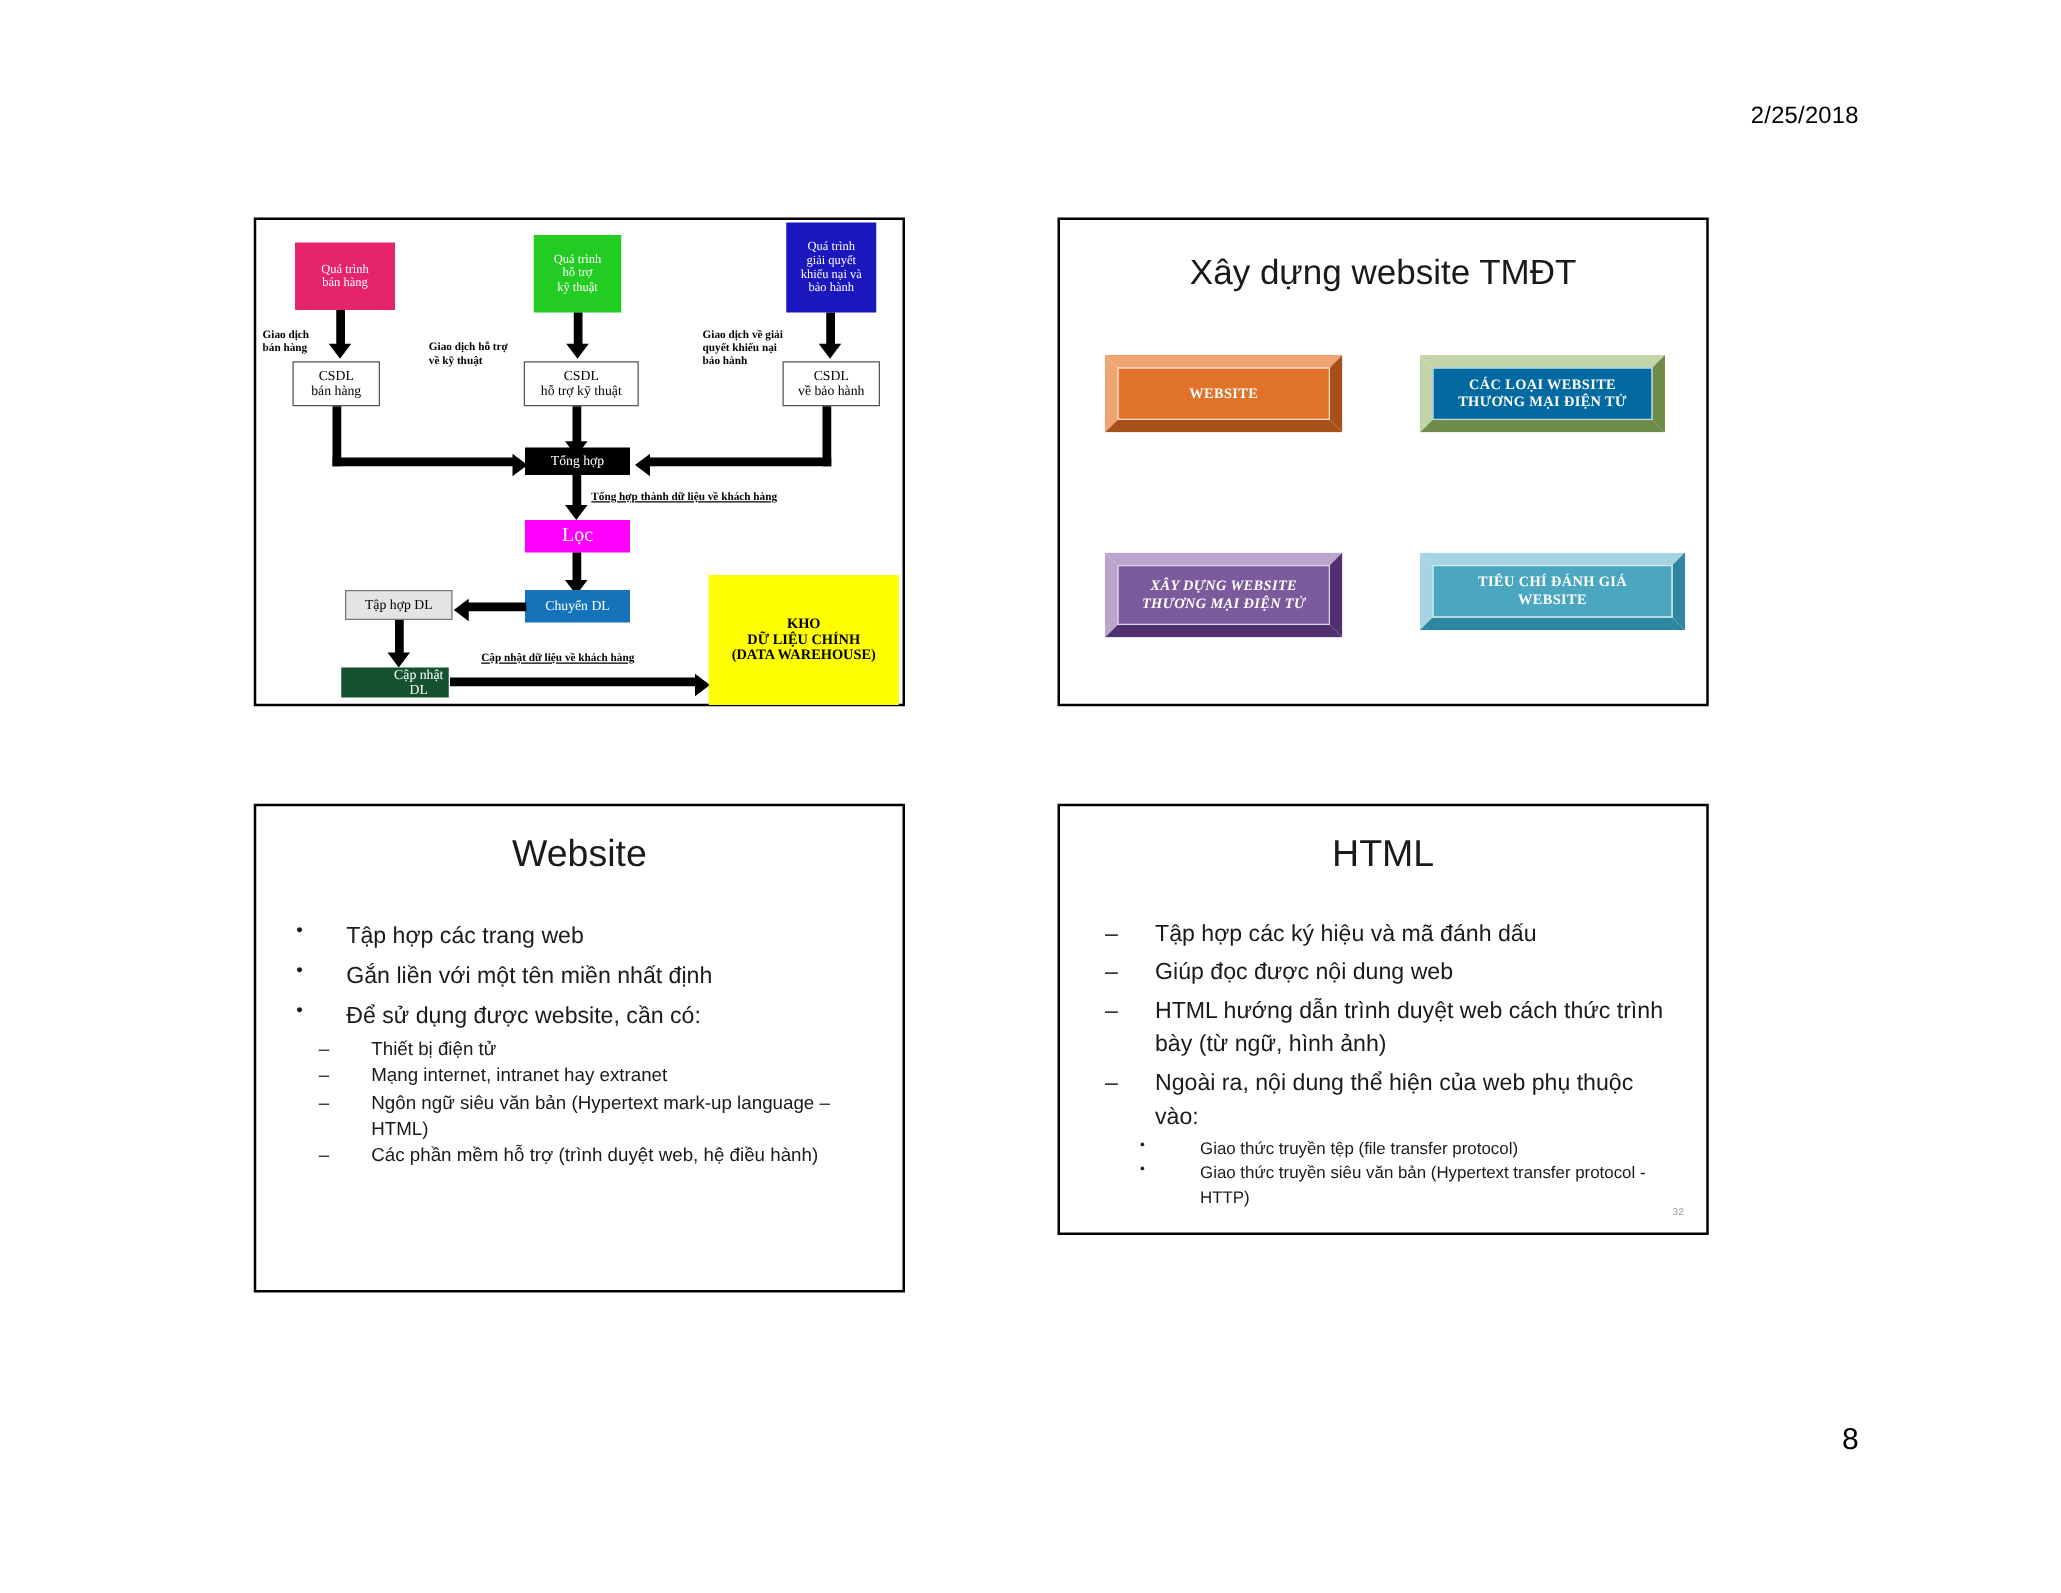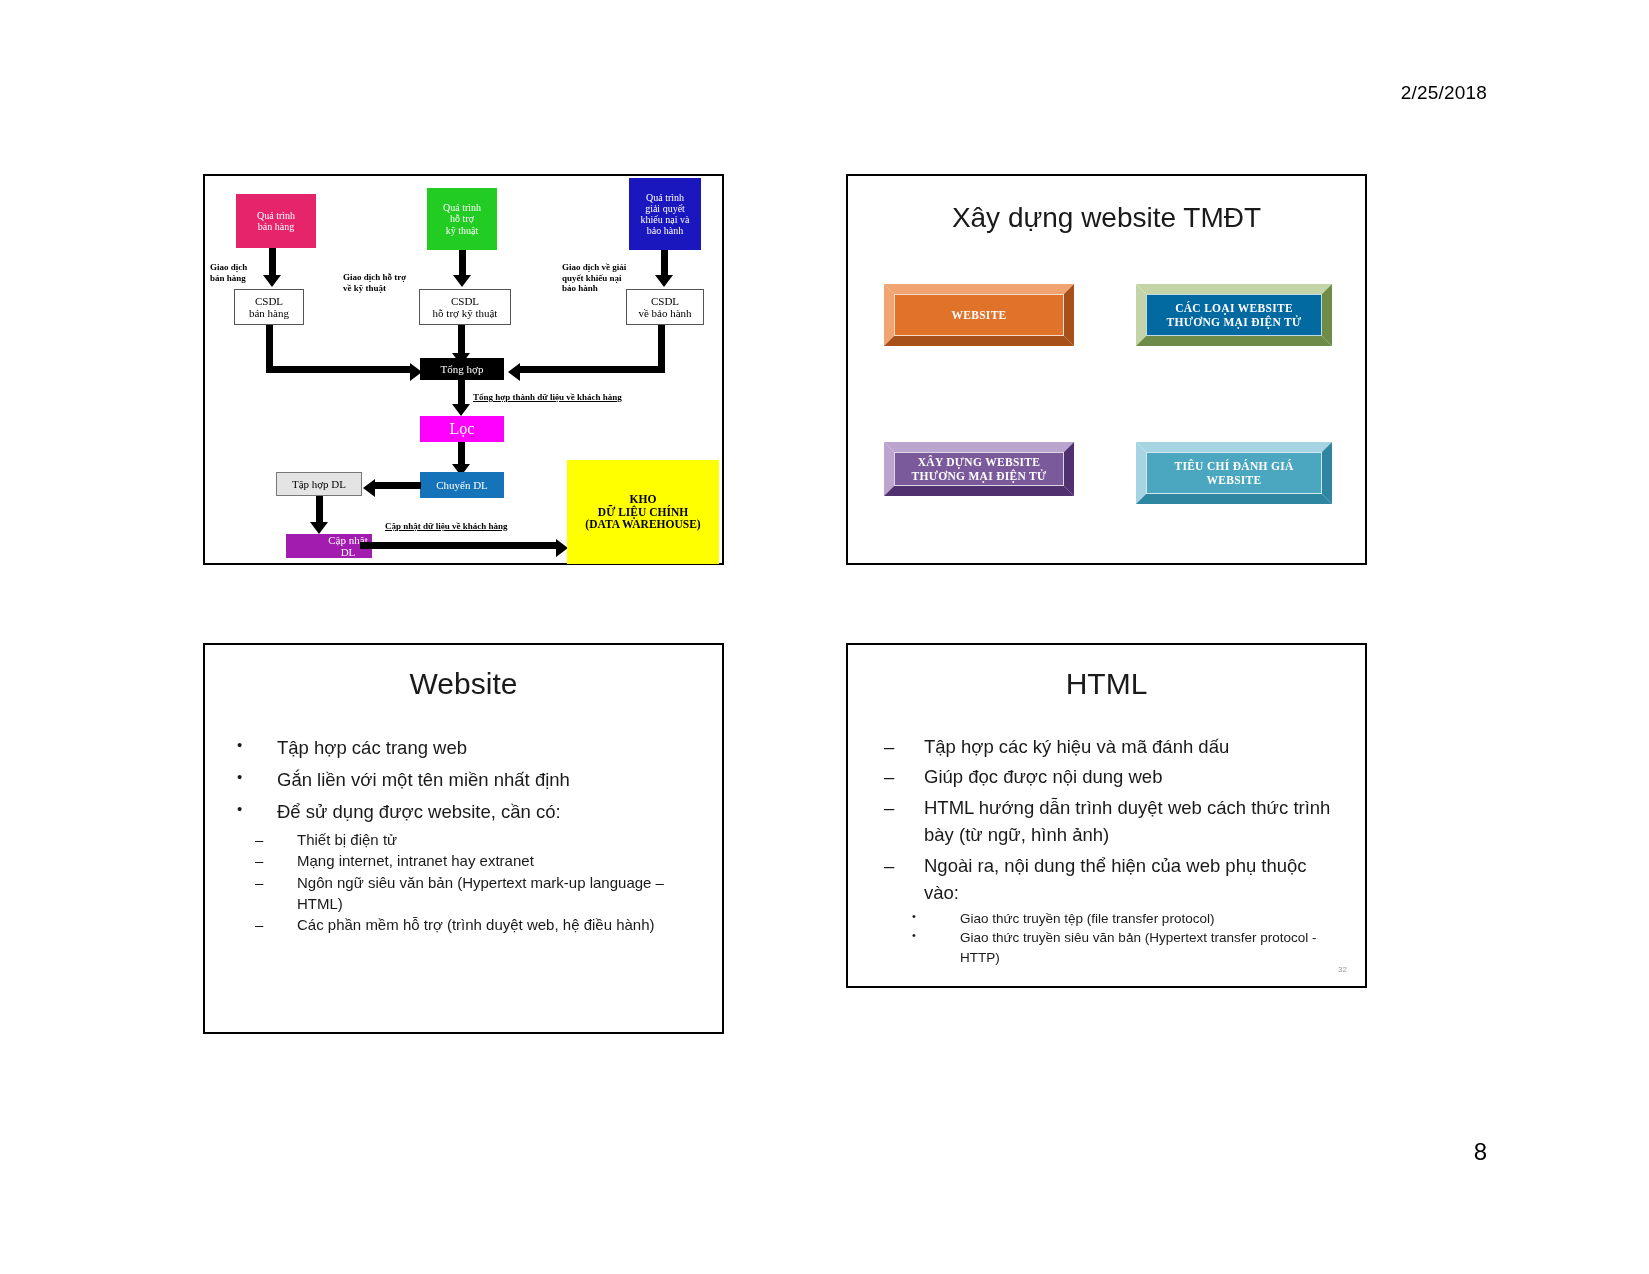--- a/index.html
+++ b/index.html
@@ -161,21 +161,21 @@
   <div class="dg dg-box" style="left:215px;top:296px;width:84px;height:26px;background:#1573B9;color:#fff;font-size:11px;">Chuyển DL</div>
 
   <div class="dg arrow-h" style="left:166px;top:306px;width:50px;"></div>
   <div class="dg head-l" style="left:158px;top:303px;"></div>
 
   <div class="dg dg-box" style="left:71px;top:296px;width:86px;height:24px;background:#E4E4E4;border:1px solid #777;color:#000;font-size:11px;">Tập hợp DL</div>
 
   <div class="dg arrow-v" style="left:111px;top:320px;height:30px;"></div>
   <div class="dg head-d" style="left:105px;top:346px;"></div>
 
-  <div class="dg dg-box" style="left:81px;top:358px;width:86px;height:24px;background:#a21caf;color:#fff;font-size:11px;padding-left:38px;">Cập nhật DL</div>
+  <div class="dg dg-box" style="left:68px;top:358px;width:86px;height:24px;background:#14532d;color:#fff;font-size:11px;padding-left:38px;">Cập nhật DL</div>
 
   <div class="dg arrow-h" style="left:155px;top:366px;width:200px;"></div>
   <div class="dg head-r" style="left:351px;top:363px;"></div>
 
   <div class="dg dg-lbl" style="left:180px;top:345px;width:180px;text-decoration:underline;">Cập nhật dữ liệu về khách hàng</div>
 
   <div class="dg dg-box" style="left:362px;top:284px;width:152px;height:104px;background:#FFFF00;color:#000;font-size:11.5px;font-weight:bold;white-space:pre-line;">KHO
 DỮ LIỆU CHÍNH
 (DATA WAREHOUSE)</div>
 </div>
@@ -193,30 +193,30 @@
 
   <div class="cube" style="left:288px;top:108px;width:196px;height:62px;">
     <div class="edge-top" style="background:#C3D5A8;clip-path:polygon(0 0,100% 0,calc(100% - 10px) 100%,10px 100%);"></div>
     <div class="edge-left" style="background:#C3D5A8;clip-path:polygon(0 0,100% 10px,100% calc(100% - 10px),0 100%);"></div>
     <div class="edge-right" style="background:#6E8C47;clip-path:polygon(100% 0,100% 100%,0 calc(100% - 10px),0 10px);"></div>
     <div class="edge-bot" style="background:#6E8C47;clip-path:polygon(10px 0,calc(100% - 10px) 0,100% 100%,0 100%);"></div>
     <div class="face" style="background:#0369a1;white-space:pre-line;">CÁC LOẠI WEBSITE
 THƯƠNG MẠI ĐIỆN TỬ</div>
   </div>
 
-  <div class="cube" style="left:36px;top:266px;width:190px;height:54px;">
+  <div class="cube" style="left:36px;top:266px;width:190px;height:68px;font-style:italic;">
     <div class="edge-top" style="background:#BBA4CE;clip-path:polygon(0 0,100% 0,calc(100% - 10px) 100%,10px 100%);"></div>
     <div class="edge-left" style="background:#BBA4CE;clip-path:polygon(0 0,100% 10px,100% calc(100% - 10px),0 100%);"></div>
     <div class="edge-right" style="background:#50306E;clip-path:polygon(100% 0,100% 100%,0 calc(100% - 10px),0 10px);"></div>
     <div class="edge-bot" style="background:#50306E;clip-path:polygon(10px 0,calc(100% - 10px) 0,100% 100%,0 100%);"></div>
     <div class="face" style="background:#7B5A9B;white-space:pre-line;">XÂY DỰNG WEBSITE
 THƯƠNG MẠI ĐIỆN TỬ</div>
   </div>
 
-  <div class="cube" style="left:288px;top:266px;width:196px;height:62px;padding-left:24px;">
+  <div class="cube" style="left:288px;top:266px;width:212px;height:62px;padding-left:24px;">
     <div class="edge-top" style="background:#A7D4E2;clip-path:polygon(0 0,100% 0,calc(100% - 10px) 100%,10px 100%);"></div>
     <div class="edge-left" style="background:#A7D4E2;clip-path:polygon(0 0,100% 10px,100% calc(100% - 10px),0 100%);"></div>
     <div class="edge-right" style="background:#2F86A0;clip-path:polygon(100% 0,100% 100%,0 calc(100% - 10px),0 10px);"></div>
     <div class="edge-bot" style="background:#2F86A0;clip-path:polygon(10px 0,calc(100% - 10px) 0,100% 100%,0 100%);"></div>
     <div class="face" style="background:#4BA6C0;white-space:pre-line;">TIÊU CHÍ ĐÁNH GIÁ
 WEBSITE</div>
   </div>
 </div>
 
 <div class="slide" id="slide-website">

